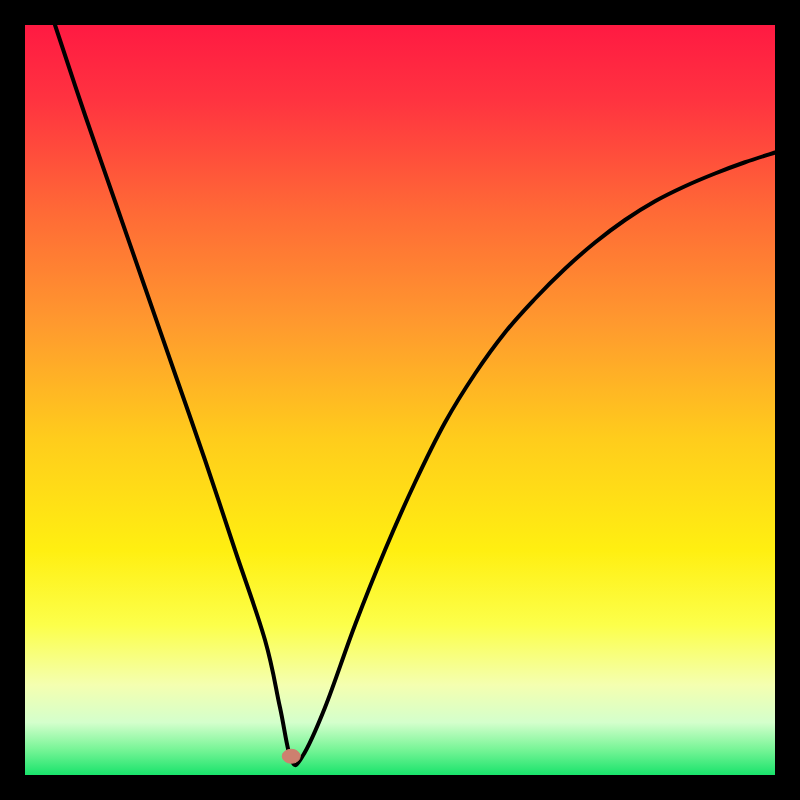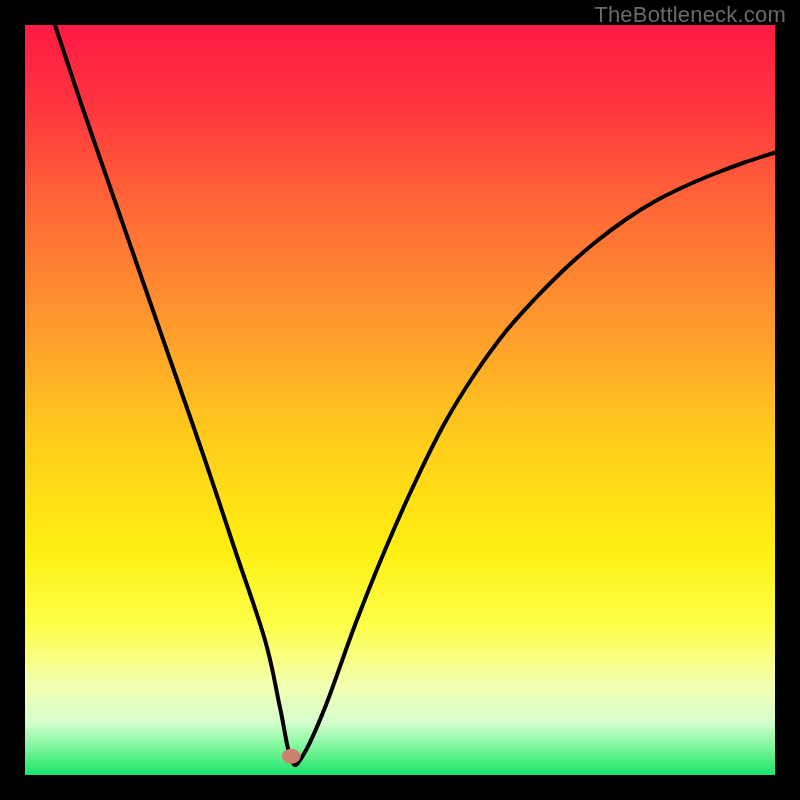--- a/index.html
+++ b/index.html
@@ -30,21 +30,20 @@
   svg {
     position: absolute;
     left: 0;
     top: 0;
   }
 </style>
 </head>
 <body>
 <div class="frame">
 
-<div class="watermark">TheBottleneck.com</div>
 
 <svg id="chart-svg" width="800" height="800" viewBox="0 0 800 800">
   <defs>
     <linearGradient id="bg-grad" x1="0" y1="0" x2="0" y2="1">
           <stop offset="0%" stop-color="#ff1a42"></stop>
           <stop offset="10%" stop-color="#ff3340"></stop>
           <stop offset="25%" stop-color="#ff6a36"></stop>
           <stop offset="40%" stop-color="#ff9a2e"></stop>
           <stop offset="55.00000000000001%" stop-color="#ffcc1c"></stop>
           <stop offset="70%" stop-color="#ffef11"></stop>

